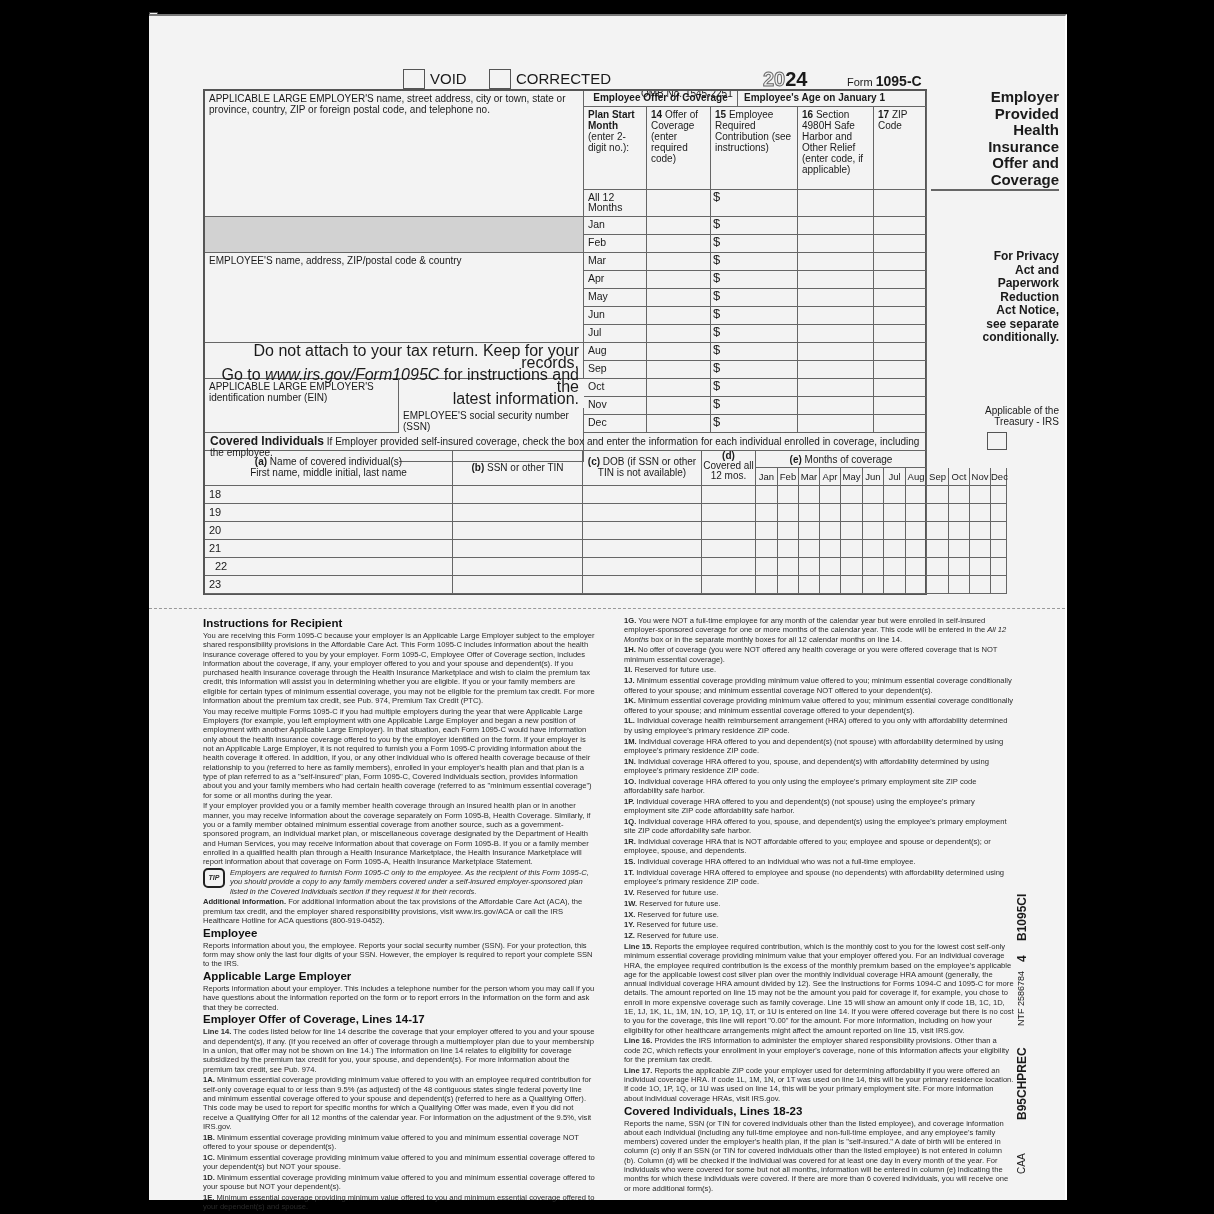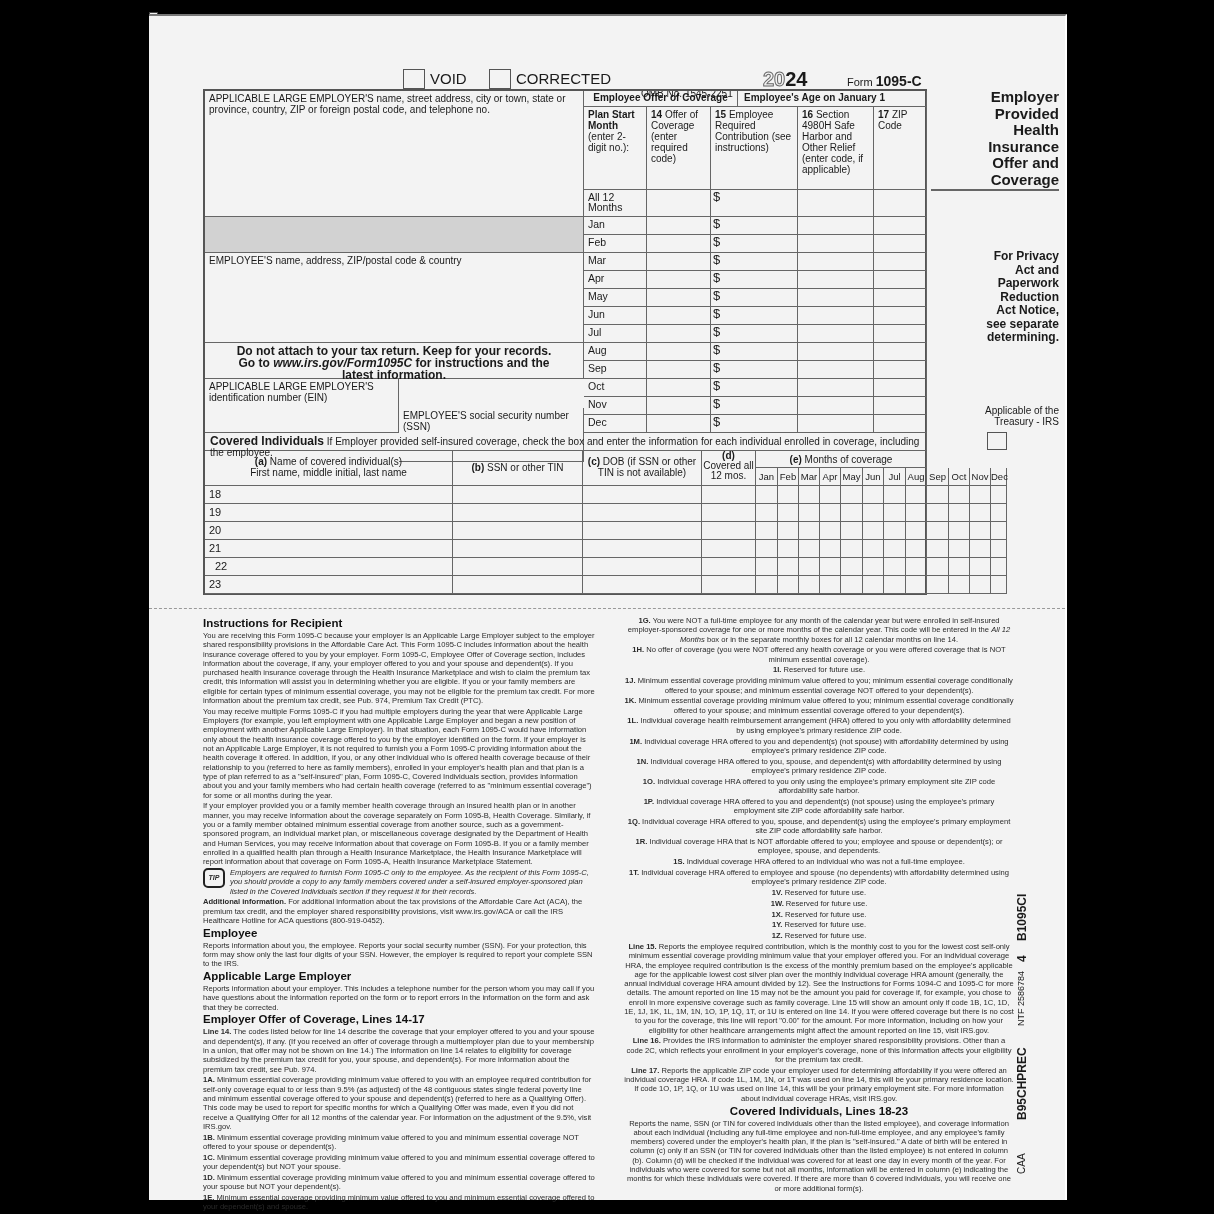--- a/index.html
+++ b/index.html
@@ -46,21 +46,21 @@
   <div class="chk-label" style="left:367px;top:54px;">CORRECTED</div>
   <div class="omb" style="left:492px;top:60px;">OMB No. 1545-2251</div>
   <div class="year" style="left:614px;top:52px;"><span class="outline">20</span><span>24</span></div>
   <div class="formno" style="left:698px;top:57px;"><span>Form</span> <b>1095-C</b></div>
 
   <div class="grid" style="height:506px;">
 
     <div class="cell" style="left:0;top:0;width:379px;height:126px;"><span>APPLICABLE LARGE EMPLOYER'S name, street address, city or town, state or province, country, ZIP or foreign postal code, and telephone no.</span></div>
     <div class="cell" style="left:0;top:126px;width:379px;height:36px;background:#d2d2d2;"></div>
     <div class="cell" style="left:0;top:162px;width:379px;height:90px;"><span>EMPLOYEE'S name, address, ZIP/postal code &amp; country</span></div>
-    <div class="cell" style="left:0;top:252px;width:379px;height:36px;text-align:center;font-weight:bold;font-size:12px;line-height:12px;padding-top:2px;">
+    <div class="cell" style="left:0;top:252px;width:379px;height:36px;text-align:right;font-weight:normal;font-size:16px;line-height:12px;padding-top:2px;">
       <div>Do not attach to your tax return. Keep for your records.</div>
       <div><span>Go to </span><i>www.irs.gov/Form1095C</i><span> for instructions and the</span></div>
       <div>latest information.</div>
     </div>
     <div class="cell" style="left:0;top:288px;width:194px;height:54px;"><span>APPLICABLE LARGE EMPLOYER'S identification number (EIN)</span></div>
     <div class="cell" style="left:194px;top:288px;width:185px;height:54px;margin-top:29px;"><span>EMPLOYEE'S social security number (SSN)</span></div>
 
     <div class="cell hdr" style="left:379px;top:0;width:154px;height:16px;text-align:center;padding:1px;">Employee Offer of Coverage</div>
     <div class="cell hdr" style="left:533px;top:0;width:189px;height:16px;padding:1px 6px;"><span>Employee's Age on January 1</span></div>
 
@@ -270,21 +270,21 @@
       <div>Offer and</div>
       <div>Coverage</div>
     </div>
   <div class="abs" style="left:782px;top:234px;width:128px;font-size:12px;font-weight:bold;line-height:13.5px;text-align:right;" id="privacy-lines">
       <div>For Privacy</div>
       <div>Act and</div>
       <div>Paperwork</div>
       <div>Reduction</div>
       <div>Act Notice,</div>
       <div>see separate</div>
-      <div>determining.</div>
+      <div>conditionally.</div>
     </div>
   <div class="abs" style="left:770px;top:389px;width:140px;font-size:10px;line-height:11px;text-align:right;" id="dept-lines">
       <div>Applicable of the</div>
       <div>Treasury - IRS</div>
     </div>
 
   <div class="dash"></div>
 
   <div class="instr" style="left:54px;top:600px;width:393px;">
     <h2>Instructions for Recipient</h2>
@@ -302,21 +302,21 @@
     <div id="codes-left">
         <p><b>1A.</b><span> Minimum essential coverage providing minimum value offered to you with an employee required contribution for self-only coverage equal to or less than 9.5% (as adjusted) of the 48 contiguous states single federal poverty line and minimum essential coverage offered to your spouse and dependent(s) (referred to here as a Qualifying Offer). This code may be used to report for specific months for which a Qualifying Offer was made, even if you did not receive a Qualifying Offer for all 12 months of the calendar year. For information on the adjustment of the 9.5%, visit IRS.gov.</span></p>
         <p><b>1B.</b><span> Minimum essential coverage providing minimum value offered to you and minimum essential coverage NOT offered to your spouse or dependent(s).</span></p>
         <p><b>1C.</b><span> Minimum essential coverage providing minimum value offered to you and minimum essential coverage offered to your dependent(s) but NOT your spouse.</span></p>
         <p><b>1D.</b><span> Minimum essential coverage providing minimum value offered to you and minimum essential coverage offered to your spouse but NOT your dependent(s).</span></p>
         <p><b>1E.</b><span> Minimum essential coverage providing minimum value offered to you and minimum essential coverage offered to your dependent(s) and spouse.</span></p>
         <p><b>1F.</b><span> Minimum essential coverage NOT providing minimum value offered to you, or you and your spouse or dependent(s), or you, your spouse, and dependent(s).</span></p>
       </div>
   </div>
 
-  <div class="instr" style="left:475px;top:600px;width:390px;text-align:center;">
+  <div class="instr" style="left:475px;top:600px;width:390px;">
     <p><b>1G.</b><span> You were NOT a full-time employee for any month of the calendar year but were enrolled in self-insured employer-sponsored coverage for one or more months of the calendar year. This code will be entered in the </span><i>All 12 Months</i><span> box or in the separate monthly boxes for all 12 calendar months on line 14.</span></p>
     <div id="codes-right">
         <p><b>1H.</b><span> No offer of coverage (you were NOT offered any health coverage or you were offered coverage that is NOT minimum essential coverage).</span></p>
         <p><b>1I.</b><span> Reserved for future use.</span></p>
         <p><b>1J.</b><span> Minimum essential coverage providing minimum value offered to you; minimum essential coverage conditionally offered to your spouse; and minimum essential coverage NOT offered to your dependent(s).</span></p>
         <p><b>1K.</b><span> Minimum essential coverage providing minimum value offered to you; minimum essential coverage conditionally offered to your spouse; and minimum essential coverage offered to your dependent(s).</span></p>
         <p><b>1L.</b><span> Individual coverage health reimbursement arrangement (HRA) offered to you only with affordability determined by using employee's primary residence ZIP code.</span></p>
         <p><b>1M.</b><span> Individual coverage HRA offered to you and dependent(s) (not spouse) with affordability determined by using employee's primary residence ZIP code.</span></p>
         <p><b>1N.</b><span> Individual coverage HRA offered to you, spouse, and dependent(s) with affordability determined by using employee's primary residence ZIP code.</span></p>
         <p><b>1O.</b><span> Individual coverage HRA offered to you only using the employee's primary employment site ZIP code affordability safe harbor.</span></p>

